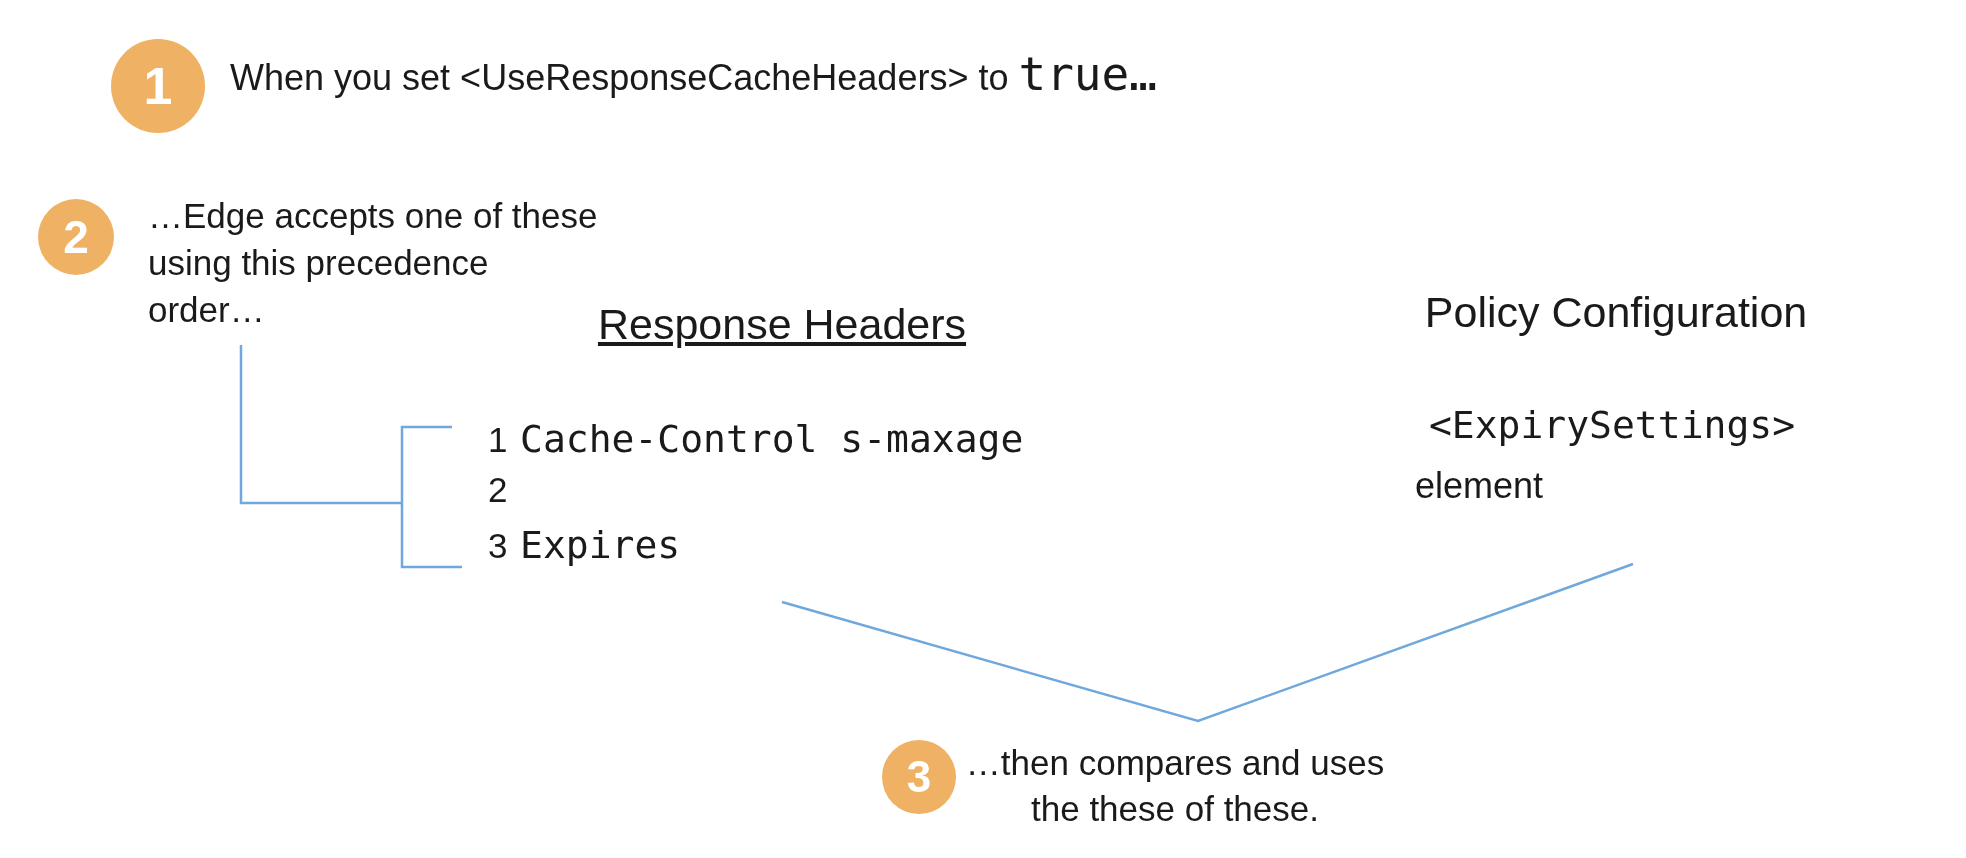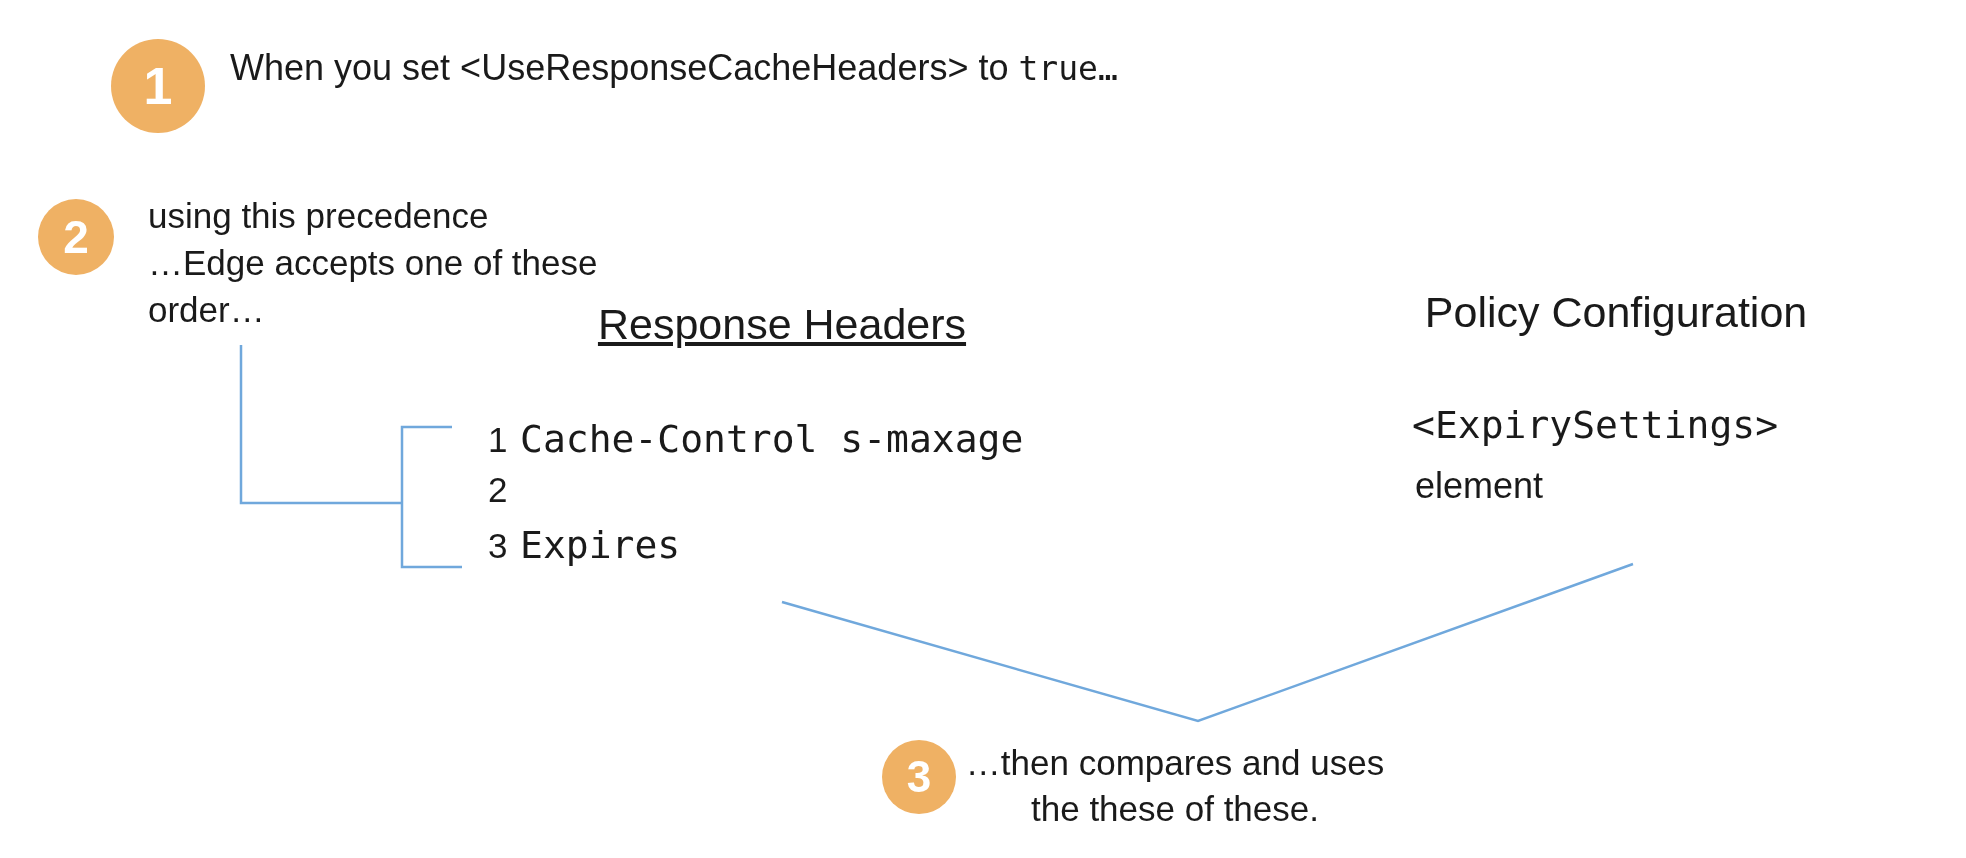--- a/index.html
+++ b/index.html
@@ -47,21 +47,21 @@
 
   .mono { font-family: "DejaVu Sans Mono", monospace; }
 
   .step1-text {
     position: absolute;
     left: 230px;
     top: 47px;
     font-size: 36px;
     white-space: nowrap;
   }
-  .step1-text .mono { font-size: 33px; }
+  .step1-text .mono { font-size: 46px; }
 
   .step2-text {
     position: absolute;
     left: 148px;
     top: 192px;
     font-size: 35px;
     line-height: 47px;
     white-space: nowrap;
   }
 
@@ -91,21 +91,21 @@
     font-size: 35px;
     flex: 0 0 auto;
   }
   .precedence-value { font-size: 38px; }
 
   .policy-code {
     position: absolute;
     left: 1412px;
     top: 403px;
     width: 400px;
-    text-align: left;
+    text-align: center;
     font-size: 38px;
     white-space: nowrap;
   }
   .policy-caption {
     position: absolute;
     left: 1415px;
     top: 465px;
     width: 400px;
     font-size: 36px;
   }
@@ -135,22 +135,22 @@
     <span>1</span>
   </div>
   <div class="step1-text">
     <span>When you set &lt;UseResponseCacheHeaders&gt; to </span><span class="mono">true…</span>
   </div>
 
   <div class="badge badge-2">
     <span>2</span>
   </div>
   <div class="step2-text">
+    <div>…Edge accepts one of these</div>
     <div>using this precedence</div>
-    <div>…Edge accepts one of these</div>
     <div>order…</div>
   </div>
 
   <div class="heading heading-response">Response Headers</div>
 
   <div class="precedence-list">
     <div class="precedence-row">
       <span class="precedence-rank">1</span>
       <span class="precedence-value mono">Cache-Control s-maxage</span>
     </div>

